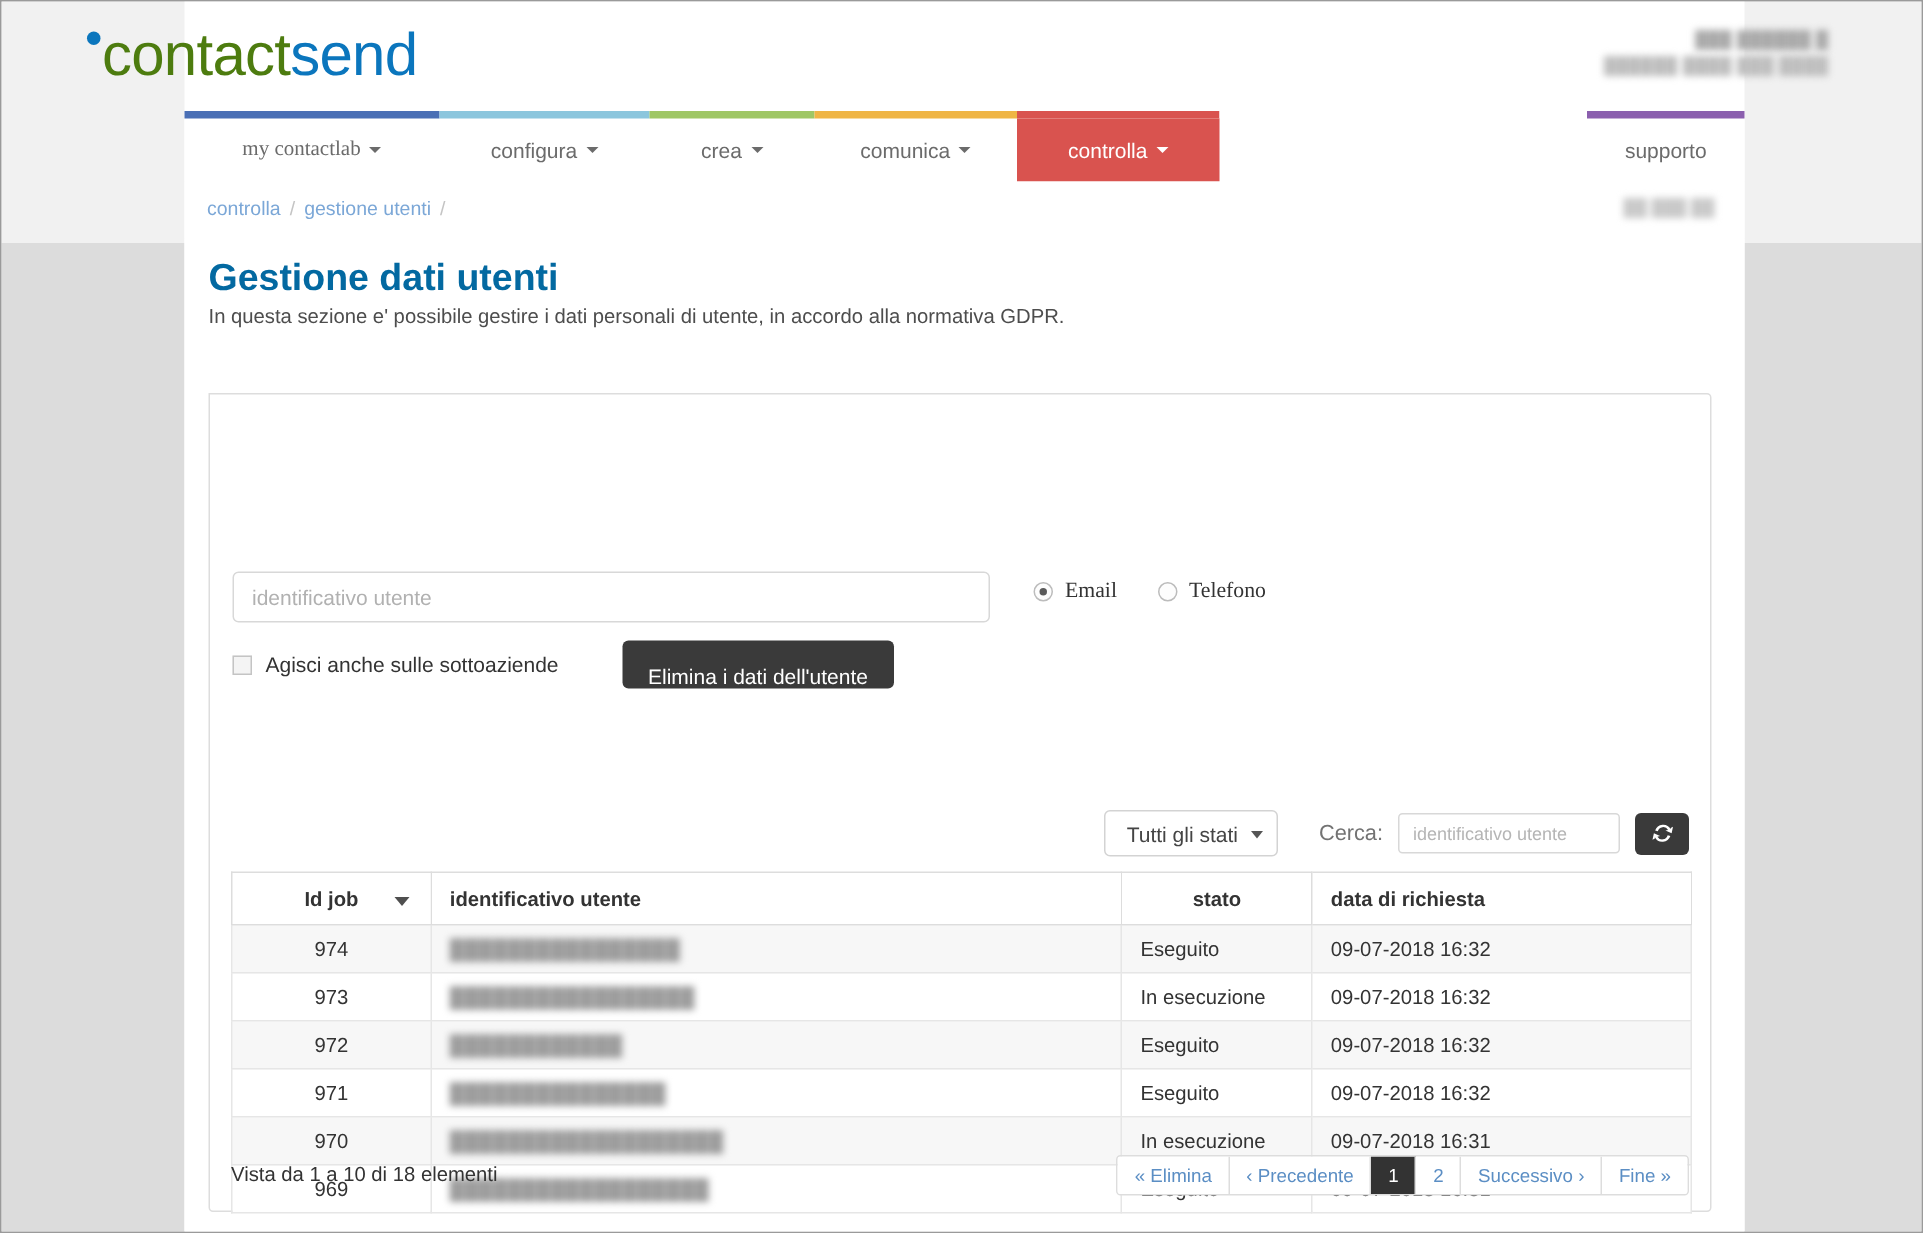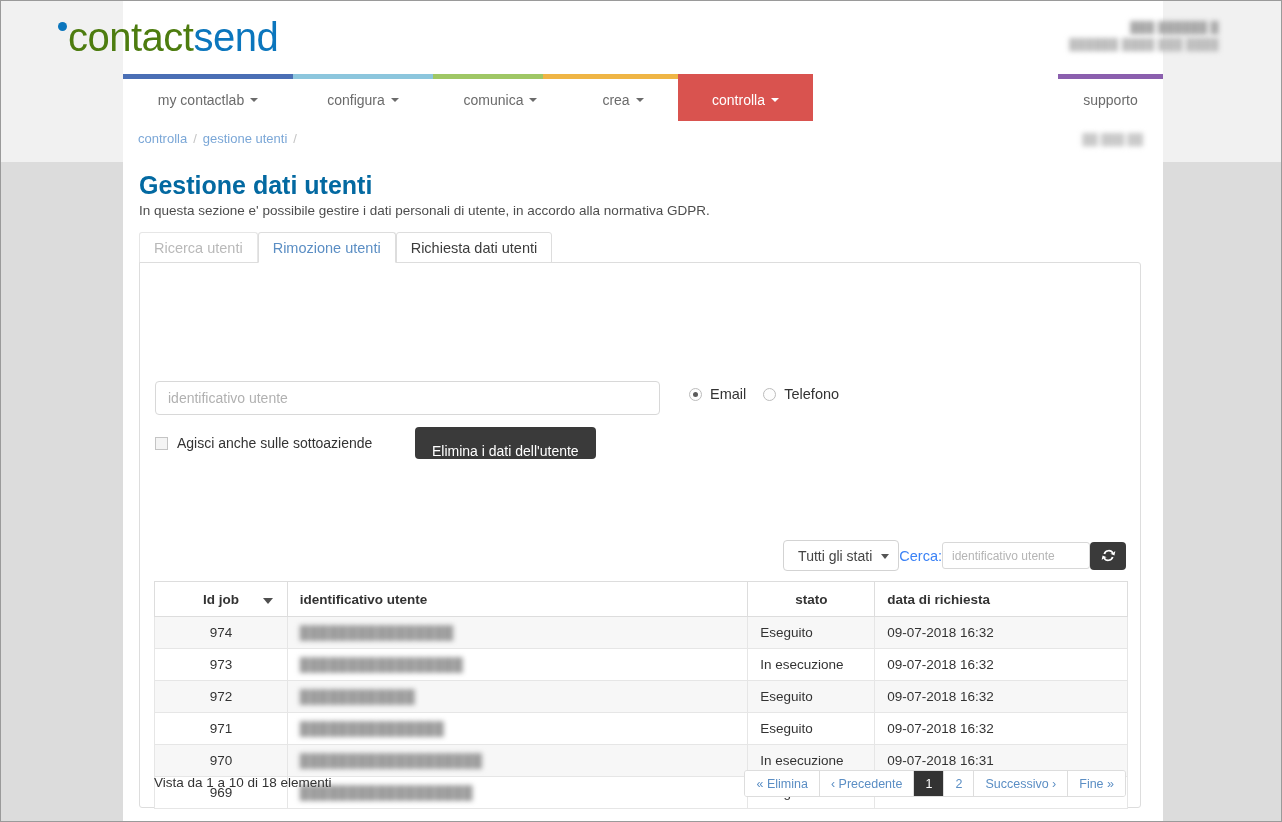--- a/index.html
+++ b/index.html
@@ -154,21 +154,21 @@
     width: 505px; height: 34px;
     border: 1px solid #d8d8d8; border-radius: 4px;
     padding: 0 12px; font-size: 14px; color: #555;
     font-family: "Liberation Sans", sans-serif;
     background: #fff; outline: none;
   }
   .uid-input::placeholder { color: #b1b1b1; }
 
   .radio-group {
     position: absolute; left: 549px; top: 123px;
-    display: flex; align-items: flex-end; gap: 17px;
+    display: flex; align-items: flex-end; gap: 27px; font-family: Liberation Serif, serif;
   }
   .radio-opt { display: flex; align-items: center; cursor: pointer; }
   .radio-dot {
     width: 13px; height: 13px; border-radius: 50%;
     border: 1px solid #bcbcbc; background: #fdfdfd;
     display: inline-block; margin-right: 8px; position: relative;
   }
   .radio-opt.checked .radio-dot::after {
     content: ""; position: absolute; left: 3px; top: 3px;
     width: 5px; height: 5px; border-radius: 50%; background: #5a5a5a;
@@ -208,34 +208,34 @@
     position: relative; cursor: pointer;
   }
   .select-box .sel-caret {
     position: absolute; right: 7px; top: 50%; margin-top: -2px;
     border-left: 4px solid transparent; border-right: 4px solid transparent;
     border-top: 5px solid #555;
   }
 
   .right-ctl {
     position: absolute; right: 14px; top: 277px;
-    display: flex; align-items: center; 
+    display: flex; align-items: center; gap: 10px;
   }
   .state-select {
     border: 1px solid #d3d3d3; border-radius: 4px; background: #fff;
     height: 31px; padding: 0 26px 0 14px;
     font-size: 14px; color: #444;
     display: flex; align-items: center; position: relative; cursor: pointer;
   }
   .state-select .sel-caret {
     position: absolute; right: 9px; top: 50%; margin-top: -2px;
     border-left: 4px solid transparent; border-right: 4px solid transparent;
     border-top: 5px solid #555;
   }
-  .cerca-label { font-size: 14.5px; color: #3b82f6; margin-left: 0; }
+  .cerca-label { font-size: 14.5px; color: #737373; margin-left: 17px; }
   .cerca-input {
     width: 148px; height: 27px;
     border: 1px solid #d8d8d8; border-radius: 3px;
     padding: 0 9px; font-size: 12px; color: #555;
     font-family: "Liberation Sans", sans-serif; outline: none;
   }
   .cerca-input::placeholder { color: #b5b5b5; }
   .btn-refresh {
     width: 36px; height: 28px; background: #3a3a3a;
     border: none; border-radius: 4px; cursor: pointer;
@@ -320,34 +320,34 @@
     <div class="navstrip" id="navstrip">
         <span style="width: 170px; background: rgb(74, 111, 181);"></span>
         <span style="width: 140px; background: rgb(140, 198, 221);"></span>
         <span style="width: 110px; background: rgb(159, 199, 101);"></span>
         <span style="width: 135px; background: rgb(239, 181, 69);"></span>
         <span style="width: 135px; background: rgb(217, 83, 79);"></span>
         <span style="flex: 1 1 auto; background: rgb(255, 255, 255);"></span>
         <span style="width: 105px; background: rgb(139, 95, 174);"></span>
       </div>
     <div class="nav" id="navbar">
-        <div class="nav-item" style="width: 170px;">
+        <div class="nav-item" style="width: 170px; font-family: Liberation Serif, serif;">
           <span>my contactlab</span>
           <span class="caret"></span>
         </div>
         <div class="nav-item" style="width: 140px;">
           <span>configura</span>
           <span class="caret"></span>
         </div>
+        <div class="nav-item" style="width: 110px;">
+          <span>crea</span>
+          <span class="caret"></span>
+        </div>
         <div class="nav-item" style="width: 135px;">
           <span>comunica</span>
-          <span class="caret"></span>
-        </div>
-        <div class="nav-item" style="width: 110px;">
-          <span>crea</span>
           <span class="caret"></span>
         </div>
         <div class="nav-item active" style="width: 135px;">
           <span>controlla</span>
           <span class="caret"></span>
         </div>
         <div class="nav-spacer"></div>
         <div class="nav-item" style="width: 105px;">
           <span>supporto</span>
         </div>
@@ -356,25 +356,20 @@
 
   <div class="crumbwrap">
     <div class="crumbs" id="crumbs"><a>controlla</a><span class="sep">/</span><a>gestione utenti</a><span class="sep">/</span></div>
     <div class="crumb-blur">██ ███ ██</div>
   </div>
 
   <div class="main">
     <div class="page-title">Gestione dati utenti</div>
     <div class="page-desc">In questa sezione e' possibile gestire i dati personali di utente, in accordo alla normativa GDPR.</div>
 
-    <div class="tabs" id="tabs">
-        <div class="tab disabled ghost">Ricerca utenti</div>
-        <div class="tab active">Rimozione utenti</div>
-        <div class="tab boxed">Richiesta dati utenti</div>
-      </div>
 
     <div class="panel">
 
       <input class="uid-input" type="text" placeholder="identificativo utente" style="">
 
       <div class="radio-group">
         <div class="radio-opt checked">
           <span class="radio-dot"></span>
           <span class="radio-label">Email</span>
         </div>

